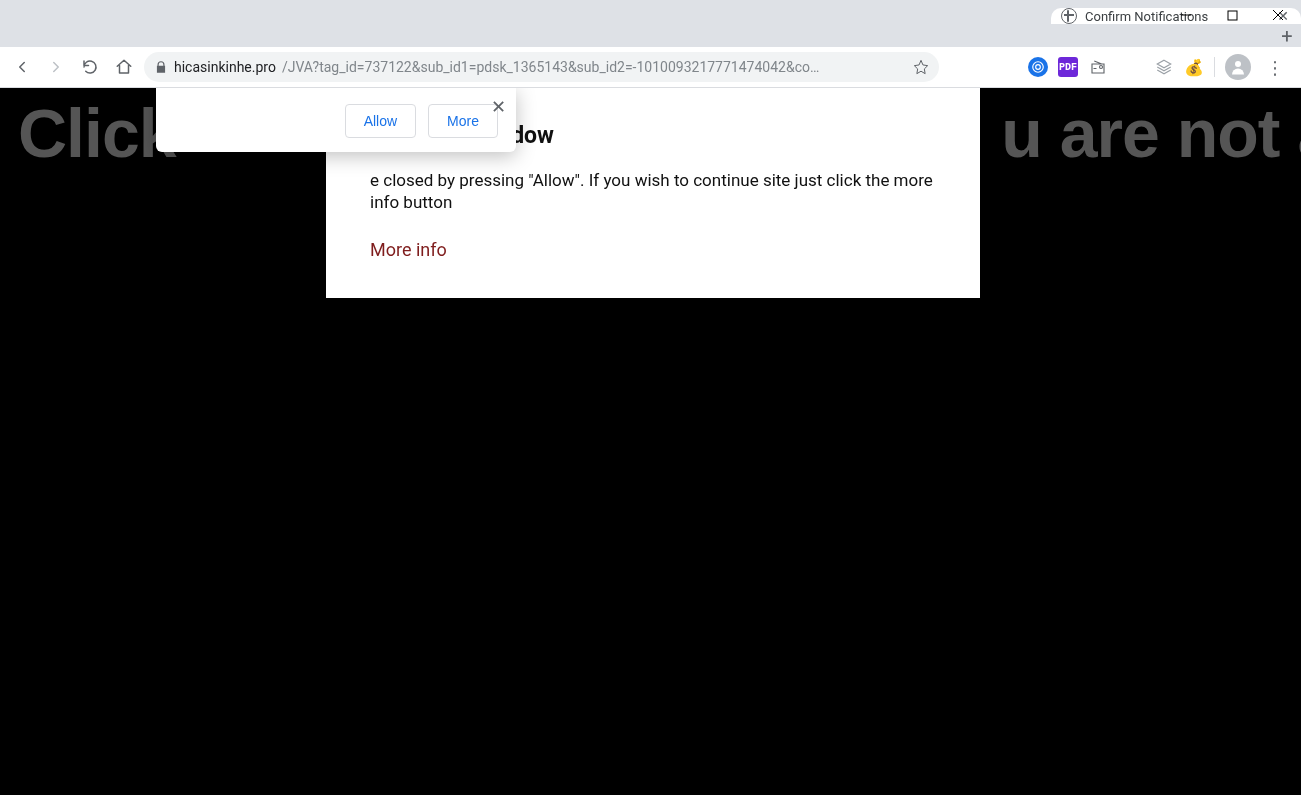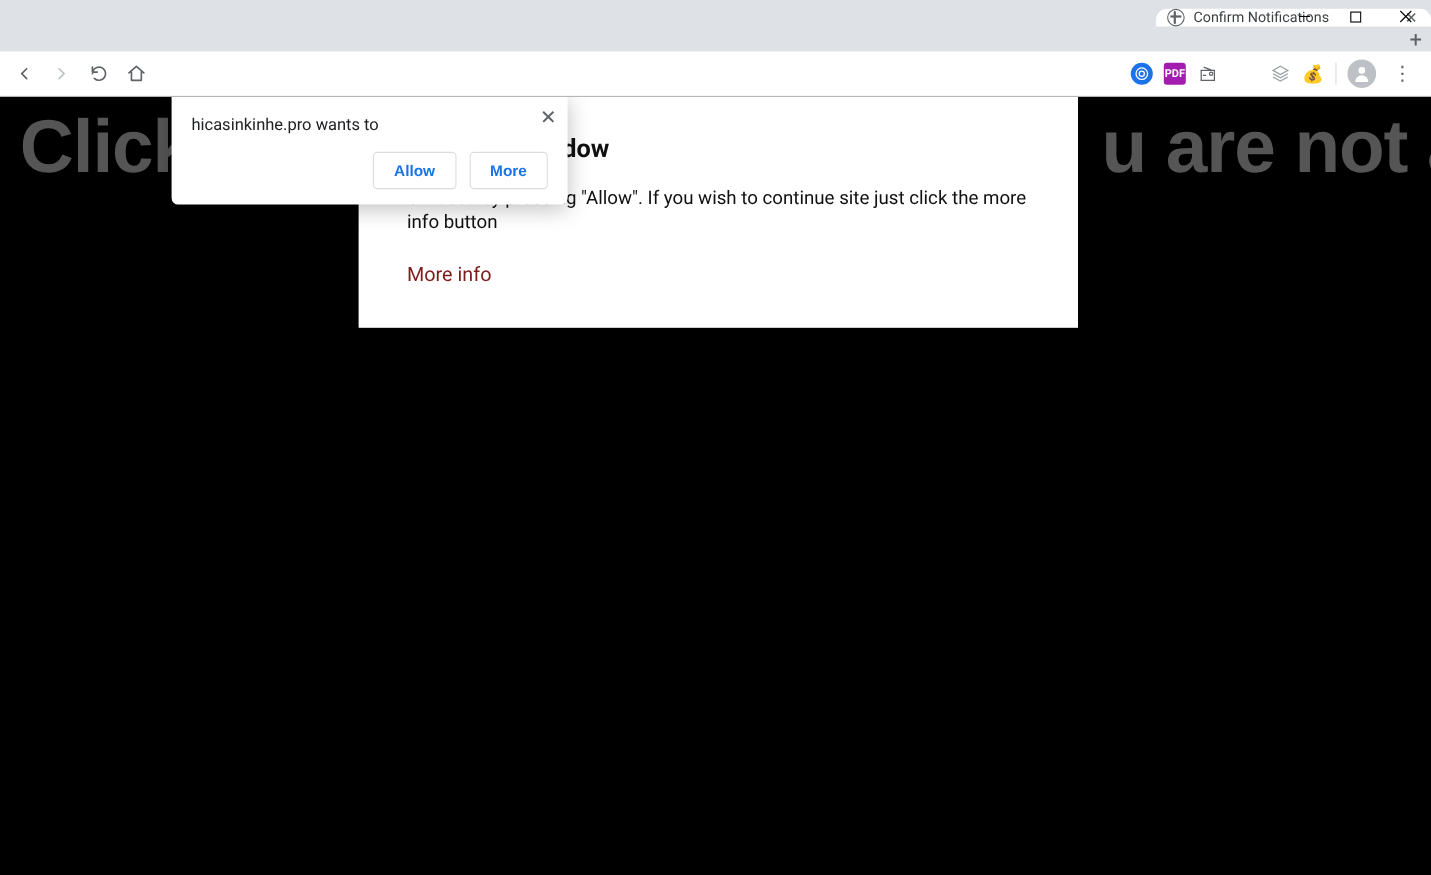--- a/index.html
+++ b/index.html
@@ -125,21 +125,21 @@
   }
   .ext-icon {
     width:20px; height:20px;
     display:flex; align-items:center; justify-content:center;
     border-radius:3px;
     font-size:10px;
     font-weight:bold;
     color:#fff;
   }
   .ext-blue-circle { background:#1a73e8; border-radius:50%; }
-  .ext-pdf { background:#a21caf; }
+  .ext-pdf { background:#6d28d9;font-family:Liberation Mono, monospace; }
   .ext-radio { color:#5f6368; font-size:18px; background:none;}
   .ext-layers { color:#9aa0a6; font-size:16px; background:none;}
   .ext-bag { background:none; font-size:16px; }
   .divider { width:1px; height:20px; background:#dadce0; }
   .profile {
     width:26px; height:26px; border-radius:50%;
     background:#bdc1c6;
     display:flex;align-items:center;justify-content:center;
     color:#fff;
   }
@@ -225,21 +225,21 @@
     color:#5f6368;
   }
   .perm-popup .actions {
     display:flex; justify-content:flex-end; gap:12px;
   }
   .perm-popup .actions .btn {
     border:1px solid #dadce0;
     background:#fff;
     color:#1a73e8;
     font-size: 14px;
-    font-weight: 700;
+    font-weight: 400;
     padding: 8px 18px;
     border-radius: 4px;
   }
   svg { display:block; }
 </style>
 </head>
 <body>
 
 <div class="window-controls">
   <div class="ctrl">
@@ -282,20 +282,34 @@
   </div>
   <div class="nav-btn">
     <svg width="18" height="18" viewBox="0 0 24 24" fill="none">
         <path d="M4 12a8 8 0 1 1 2.3 5.6M4 4v6h6" stroke="#5f6368" stroke-width="2" stroke-linecap="round" stroke-linejoin="round"></path>
       </svg>
   </div>
   <div class="nav-btn">
     <svg width="18" height="18" viewBox="0 0 24 24" fill="none">
         <path d="M3 11l9-8 9 8M6 10v10h12V10" stroke="#5f6368" stroke-width="2" stroke-linecap="round" stroke-linejoin="round"></path>
       </svg>
+  </div>
+  <div class="omnibox">
+    <span class="lock">
+      <svg width="14" height="14" viewBox="0 0 24 24" fill="#5f6368">
+          <path d="M6 10V8a6 6 0 1 1 12 0v2h1v12H5V10h1zm2 0h8V8a4 4 0 1 0-8 0v2z"></path>
+        </svg>
+    </span>
+    <span class="url-host">hicasinkinhe.pro</span>
+    <span class="url-rest">/JVA?tag_id=737122&amp;sub_id1=pdsk_1365143&amp;sub_id2=-1010093217771474042&amp;co…</span>
+    <span class="star">
+      <svg width="16" height="16" viewBox="0 0 24 24" fill="none">
+          <path d="M12 2l2.9 6.9L22 10l-5 4.9L18.2 22 12 18.3 5.8 22 7 14.9 2 10l7.1-1.1L12 2z" stroke="#5f6368" stroke-width="1.5"></path>
+        </svg>
+    </span>
   </div>
   <div class="toolbar-right">
     <div class="ext-icon ext-blue-circle">
       <svg width="14" height="14" viewBox="0 0 24 24" fill="none">
           <circle cx="12" cy="12" r="9" stroke="#fff" stroke-width="2"></circle>
           <circle cx="12" cy="12" r="4" stroke="#fff" stroke-width="2"></circle>
         </svg>
     </div>
     <div class="ext-icon ext-pdf">PDF</div>
     <div class="ext-icon ext-radio">
@@ -329,19 +343,18 @@
   </div>
 
   <div class="white-panel">
     <h2> close this window</h2>
     <p>e closed by pressing "Allow". If you wish to continue site just click the more info button</p>
     <a class="more-info">More info</a>
   </div>
 
   <div class="perm-popup">
     <div class="close-x">✕</div>
-    <div class="title">hicasinkinhe.pro wants to</div>
     <div class="actions">
       <button class="btn">Allow</button>
       <button class="btn">More</button>
     </div>
   </div>
 </div>
 
 </body></html>

